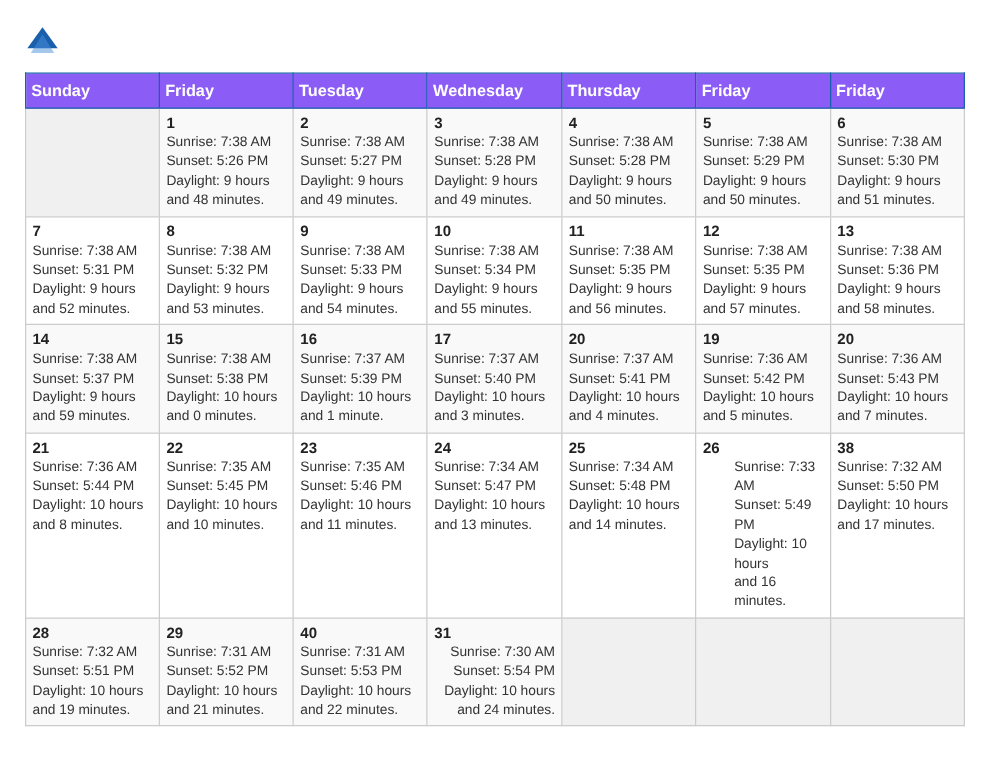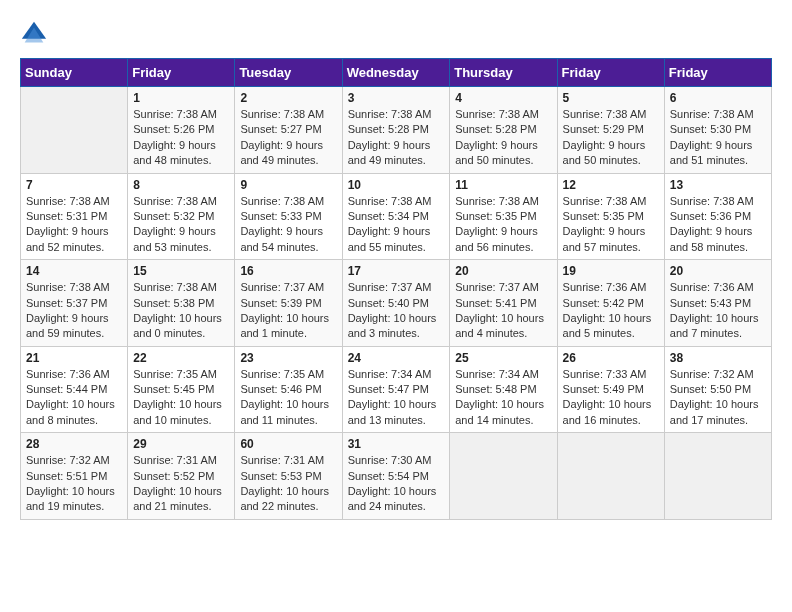--- a/index.html
+++ b/index.html
@@ -43,21 +43,21 @@
     .calendar-subtitle {
       font-size: 16px;
       color: #333;
     }
     table {
       width: 100%;
       border-collapse: collapse;
       font-size: 11px;
     }
     thead tr th {
-      background-color: #4c1d95;
+      background-color: #8b5cf6;
       color: white;
       padding: 6px 4px;
       text-align: left;
       font-size: 13px;
       font-weight: bold;
       border: 1px solid #1a5fac;
     }
     tbody tr td {
       border: 1px solid #ccc;
       vertical-align: top;
@@ -301,21 +301,21 @@
         </td>
         <td>
           <span class="day-number">25</span>
           <div class="day-info" style="white-space: pre-line;">Sunrise: 7:34 AM
 Sunset: 5:48 PM
 Daylight: 10 hours
 and 14 minutes.</div>
         </td>
         <td>
           <span class="day-number">26</span>
-          <div class="day-info" style="white-space: pre-line;">Sunrise: 7:33 AM
+          <div class="day-info" style="white-space: pre-line; margin-left: 25px;">Sunrise: 7:33 AM
 Sunset: 5:49 PM
 Daylight: 10 hours
 and 16 minutes.</div>
         </td>
         <td>
           <span class="day-number">38</span>
           <div class="day-info" style="white-space: pre-line;">Sunrise: 7:32 AM
 Sunset: 5:50 PM
 Daylight: 10 hours
 and 17 minutes.</div>
@@ -330,29 +330,29 @@
 and 19 minutes.</div>
         </td>
         <td>
           <span class="day-number">29</span>
           <div class="day-info" style="white-space: pre-line;">Sunrise: 7:31 AM
 Sunset: 5:52 PM
 Daylight: 10 hours
 and 21 minutes.</div>
         </td>
         <td>
-          <span class="day-number">60</span>
+          <span class="day-number">40</span>
           <div class="day-info" style="white-space: pre-line;">Sunrise: 7:31 AM
 Sunset: 5:53 PM
 Daylight: 10 hours
 and 22 minutes.</div>
         </td>
         <td>
           <span class="day-number">31</span>
-          <div class="day-info" style="white-space: pre-line;">Sunrise: 7:30 AM
+          <div class="day-info" style="white-space: pre-line; text-align: right;">Sunrise: 7:30 AM
 Sunset: 5:54 PM
 Daylight: 10 hours
 and 24 minutes.</div>
         </td>
         <td class="empty-cell"></td>
         <td class="empty-cell"></td>
         <td class="empty-cell"></td>
       </tr>
     </tbody>
 </table>

